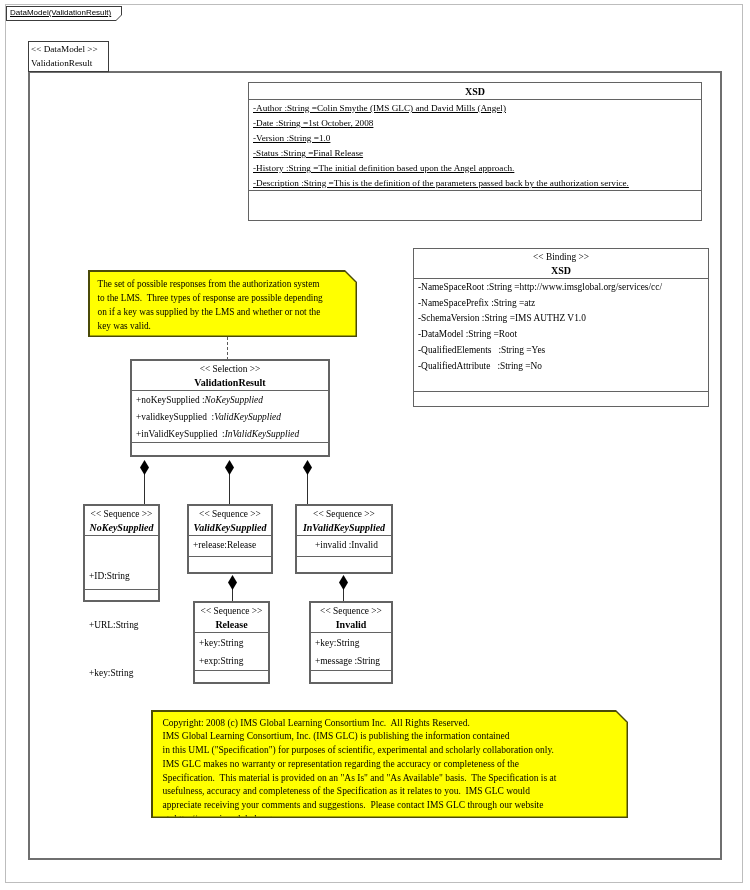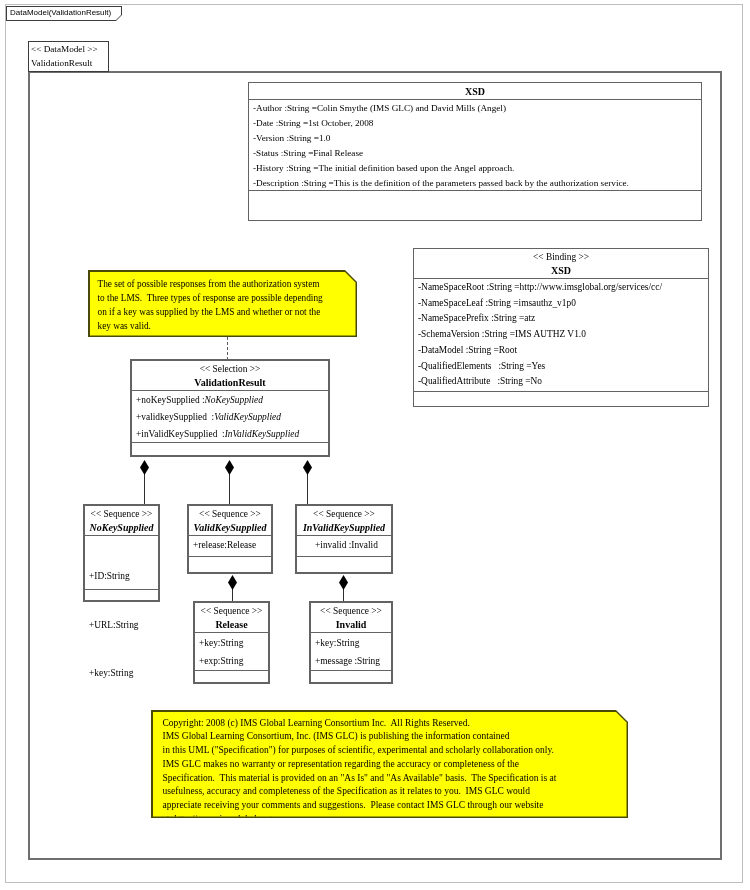--- a/index.html
+++ b/index.html
@@ -15,21 +15,21 @@
 
   
   #page-tab-outer {
     left:6px; top:6px; width:116px; height:15px; background:#3c3c3c;
     clip-path: polygon(0 0, 100% 0, 100% calc(100% - 6px), calc(100% - 6px) 100%, 0 100%);
   }
   #page-tab-inner {
     position:absolute; inset:1px; background:#fff;
     clip-path: polygon(0 0, 100% 0, 100% calc(100% - 5px), calc(100% - 5px) 100%, 0 100%);
     font-family:"Liberation Sans", sans-serif; font-size:8px; line-height:12px;
-    padding-left:3px; white-space:nowrap;
+    padding-left:3px; white-space:nowrap;text-decoration:underline;
   }
 
   
   #main-frame { left:28px; top:71px; width:694px; height:789px; border:2px solid #6f6f6f; background:#fff; }
   #frame-label {
     left:28px; top:41px; width:81px; height:31px; background:#fff;
     border:1.5px solid #3c3c3c; z-index:3; padding:1px 0 0 2px;
     font-size:9.2px; line-height:13.5px; white-space:nowrap;
   }
 
@@ -40,21 +40,21 @@
   .uml-hdr { border-bottom:1.5px solid #636363; text-align:center; padding-top:2px; }
   .stereo  { font-size:9.4px; line-height:13px; white-space:nowrap; }
   .cls-name{ font-size:10px; line-height:14px; font-weight:bold; white-space:nowrap; }
   .cls-name.it { font-style:italic; }
   .attrs   { padding:1px 0 0 4px; }
   .attr    { font-size:9.4px; white-space:pre; }
   .spacer  { flex:1; border-top:1.5px solid #636363; }
 
   
   #legend-box  { left:248px; top:82px;  width:454px; height:139px; border-width:1.5px; }
-  #legend-box .attrs { height:90px; }
+  #legend-box .attrs { height:90px;text-decoration:underline; }
   #legend-box .attr  { font-size:9.2px; line-height:15px; }
   #binding-box { left:413px; top:248px; width:296px; height:159px; border-width:1.5px; }
   #binding-box .attrs { height:112px; }
   #binding-box .attr  { line-height:15.7px; }
 
   
   #selection-box { left:130px; top:359px; width:200px; height:98px; }
   #selection-box .attrs { height:51px; }
   #selection-box .attr  { line-height:17px; }
   .attr-type { font-style:italic; }
@@ -132,21 +132,20 @@
     <div class="spacer"></div>
   </div>
 
   <div class="abs uml-box" id="binding-box">
     <div class="uml-hdr">
       <div class="stereo">&lt;&lt; Binding &gt;&gt;</div>
       <div class="cls-name">XSD</div>
     </div>
     <div class="attrs">
       <div class="attr">-NameSpaceRoot :String =http://www.imsglobal.org/services/cc/</div>
-      <div class="attr">-NameSpaceLeaf :String =imsauthz_v1p0</div>
       <div class="attr">-NameSpacePrefix :String =atz</div>
       <div class="attr">-SchemaVersion :String =IMS AUTHZ V1.0</div>
       <div class="attr">-DataModel :String =Root</div>
       <div class="attr">-QualifiedElements   :String =Yes</div>
       <div class="attr">-QualifiedAttribute   :String =No</div>
     </div>
     <div class="spacer"></div>
   </div>
 
   <div class="abs note-outer" id="description-note">

